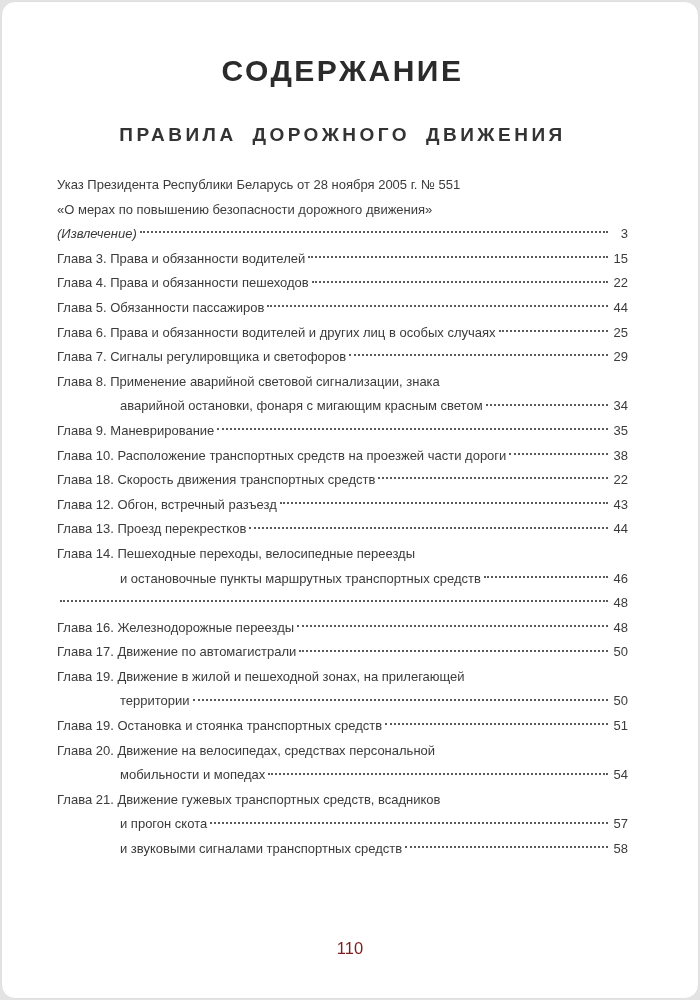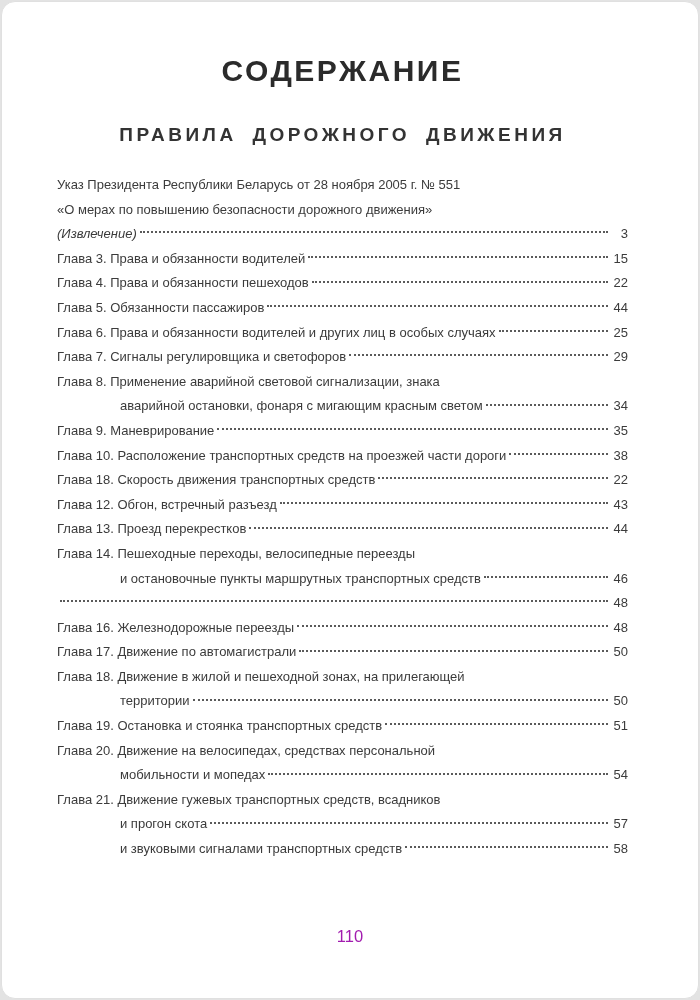--- a/index.html
+++ b/index.html
@@ -56,24 +56,24 @@
     margin: 0 2px 4px 3px;
   }
   .toc-page {
     text-align: right;
     min-width: 18px;
   }
   .footer-number {
     position: absolute;
     left: 0;
     right: 0;
-    bottom: 52px;
+    bottom: 40px;
     text-align: center;
     font-size: 16.5px;
-    color: #a21caf;
+    color: #7f1d1d;
   }
 </style>
 </head>
 <body>
 
 <div class="book-page">
   <h1 class="page-title">СОДЕРЖАНИЕ</h1>
   <h2 class="page-subtitle">ПРАВИЛА  ДОРОЖНОГО  ДВИЖЕНИЯ</h2>
   <div class="toc" id="toc">
       <div class="toc-entry">
@@ -185,21 +185,21 @@
         </div>
       </div>
       <div class="toc-entry">
         <div class="toc-line last">
           <span class="toc-text">Глава 17. Движение по автомагистрали</span>
           <span class="toc-dots"></span>
           <span class="toc-page">50</span>
         </div>
       </div>
       <div class="toc-entry">
-        <div class="toc-line"><span class="toc-text">Глава 18. Движение в жилой и пешеходной зонах, на прилегающей</span></div>
+        <div class="toc-line"><span class="toc-text">Глава 19. Движение в жилой и пешеходной зонах, на прилегающей</span></div>
         <div class="toc-line cont last">
           <span class="toc-text">территории</span>
           <span class="toc-dots"></span>
           <span class="toc-page">50</span>
         </div>
       </div>
       <div class="toc-entry">
         <div class="toc-line last">
           <span class="toc-text">Глава 19. Остановка и стоянка транспортных средств</span>
           <span class="toc-dots"></span>

